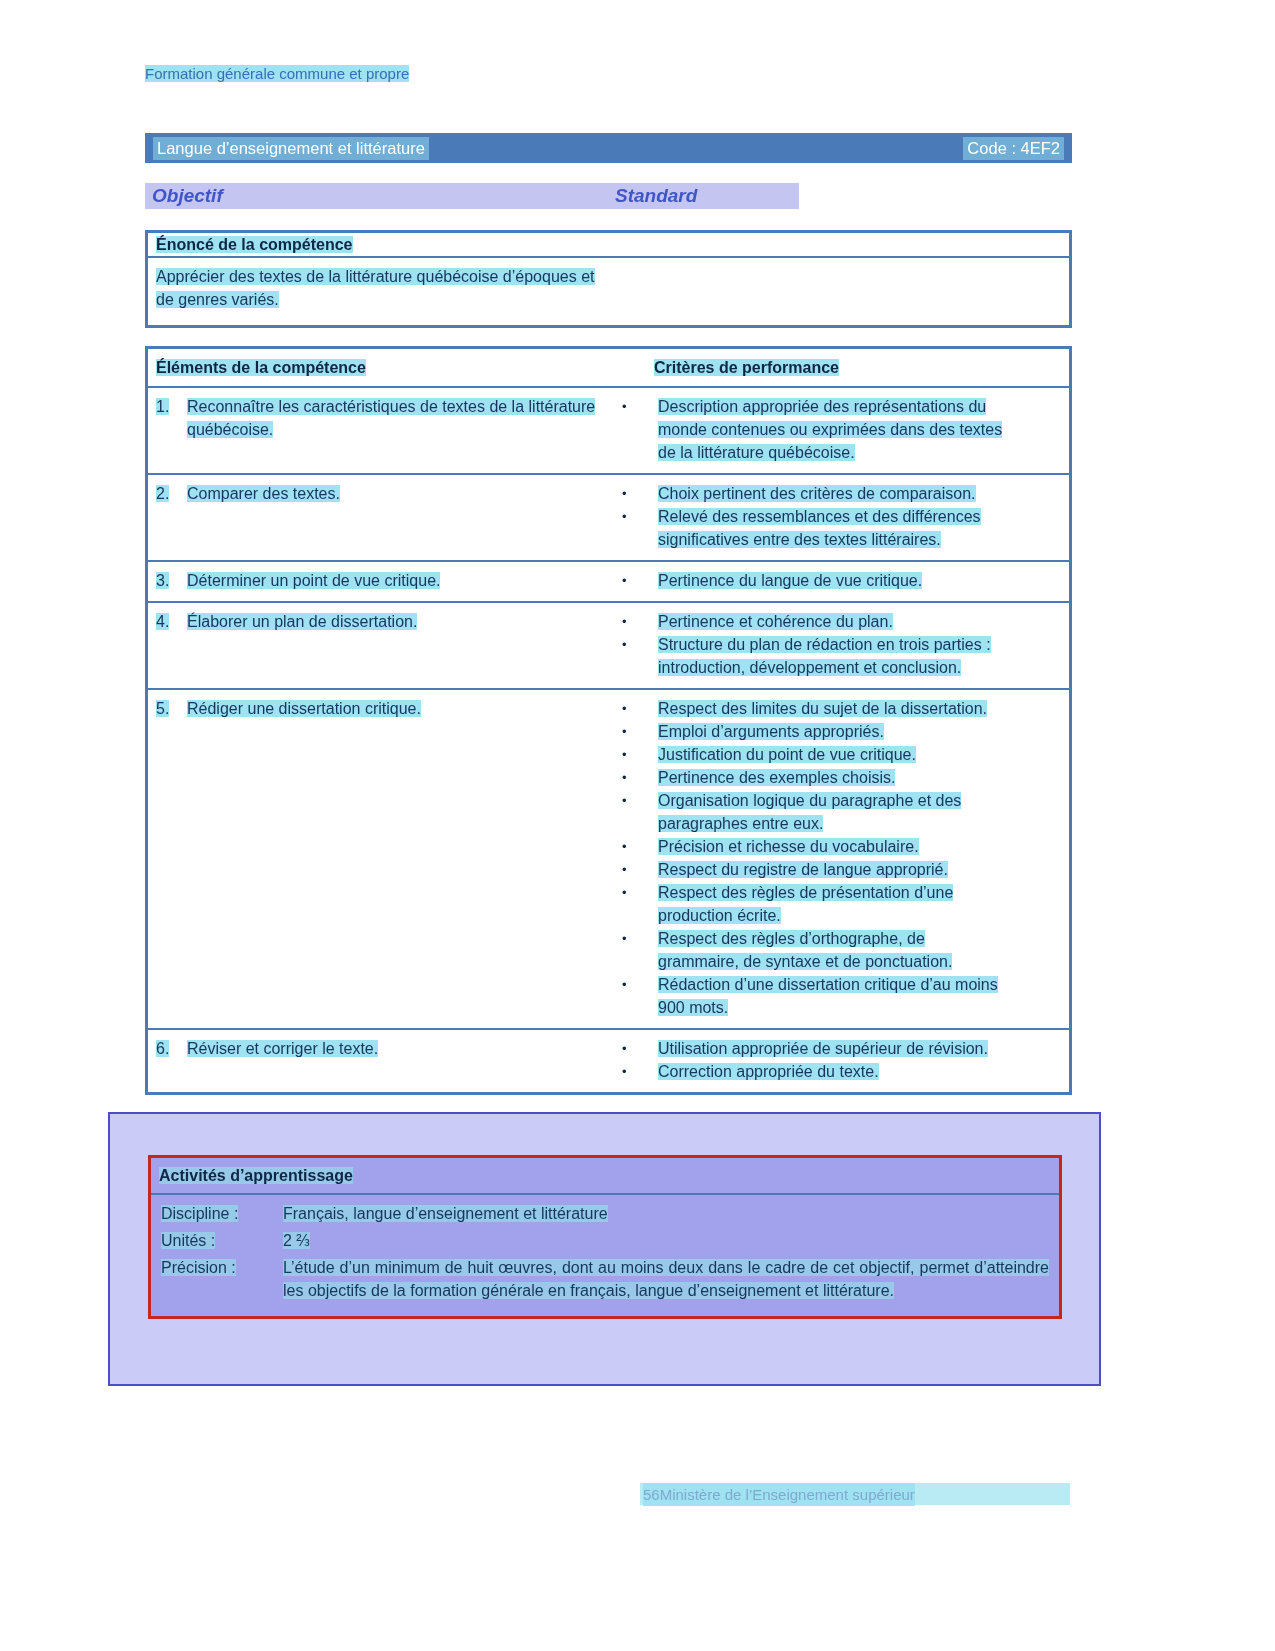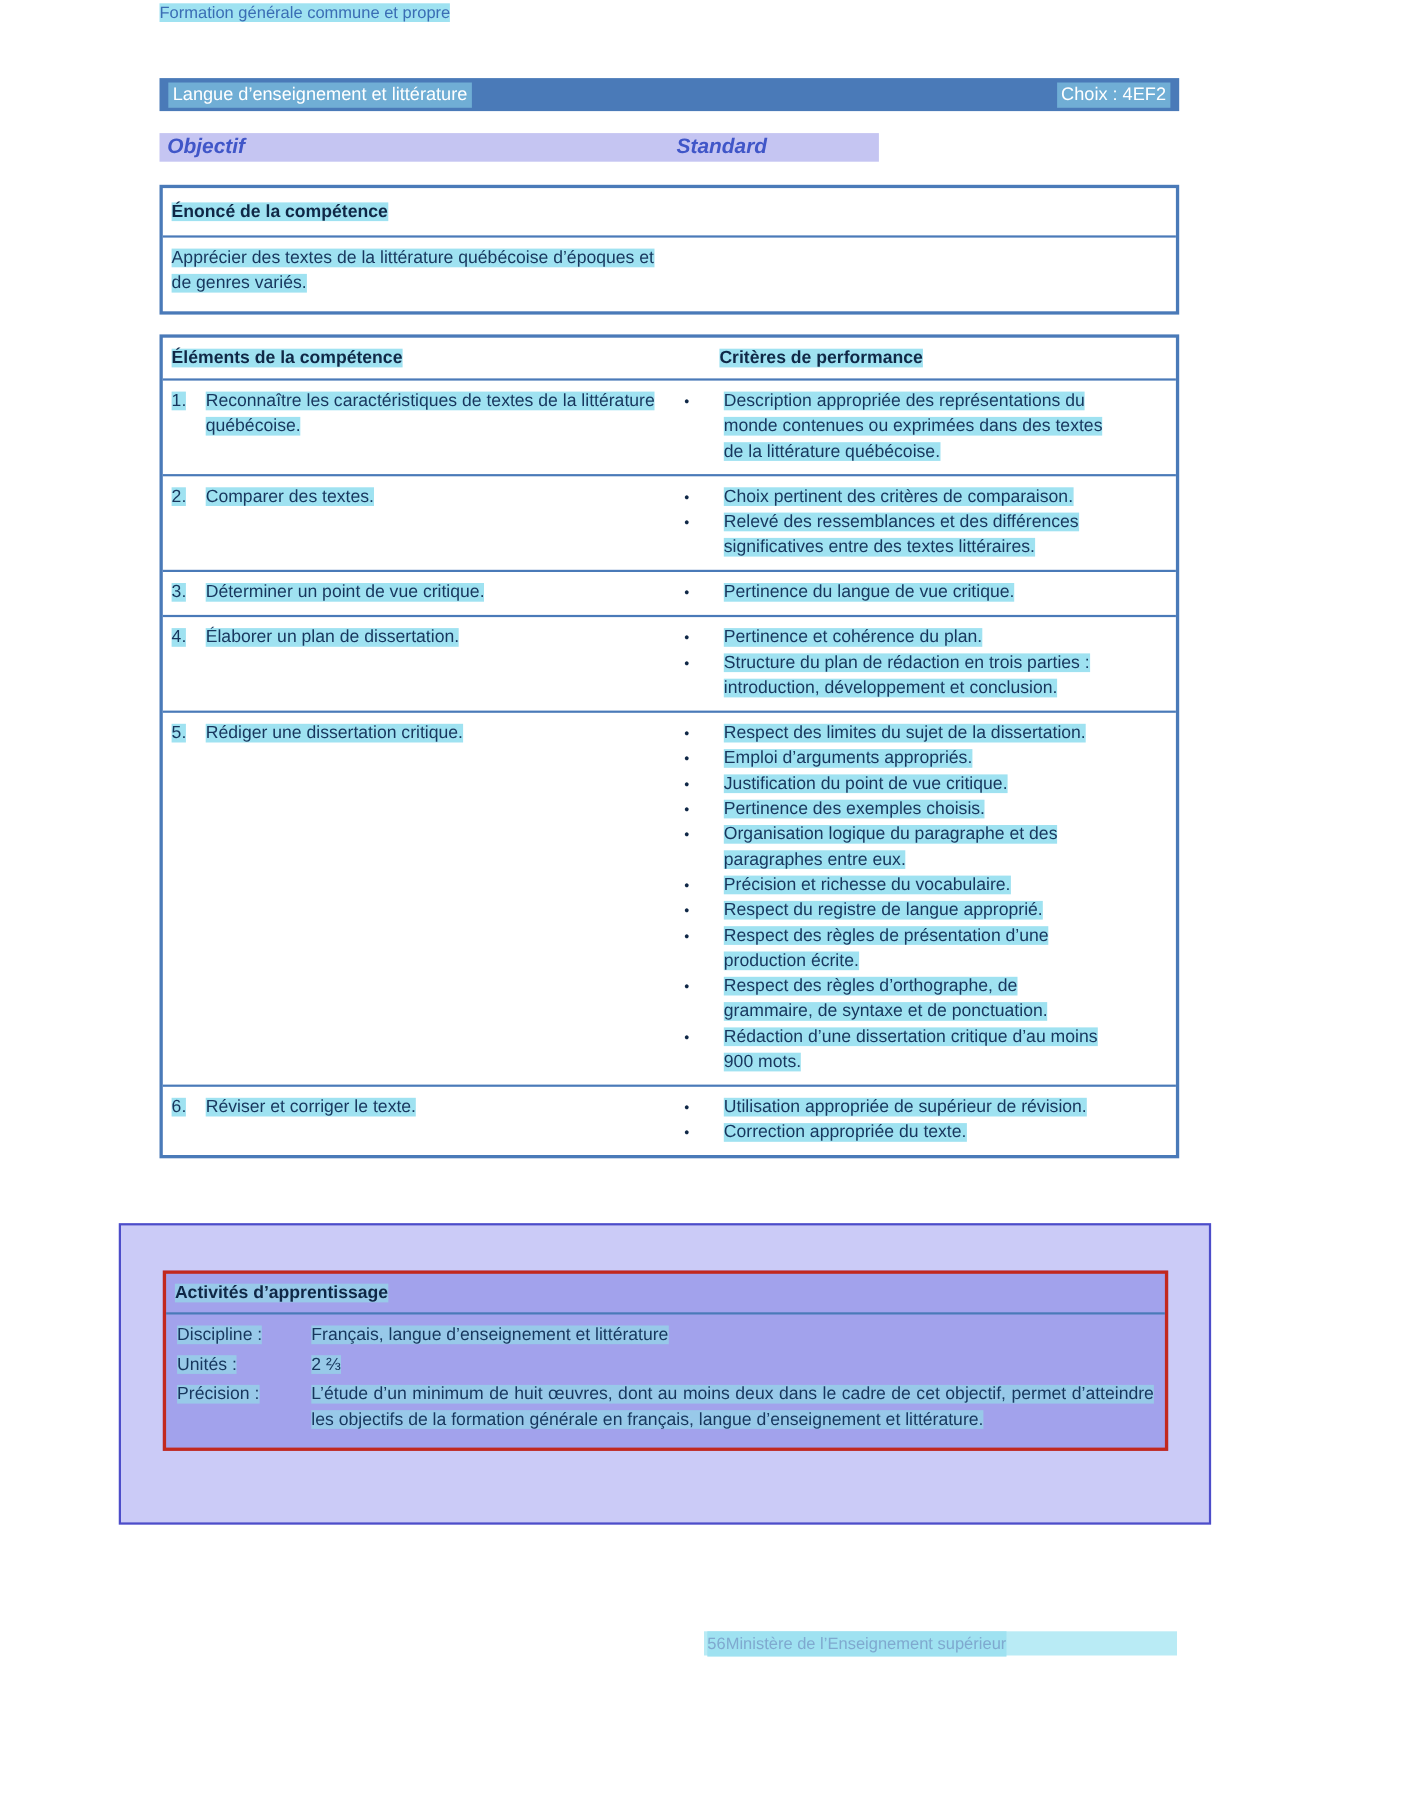--- a/index.html
+++ b/index.html
@@ -5,37 +5,37 @@
   * { margin:0; padding:0; box-sizing:border-box; }
   html,body { background:#ffffff; }
   body { font-family:"Liberation Sans", sans-serif; }
   .page {
     position:relative; width:1275px; height:1651px; margin:0 auto;
     background:#ffffff; overflow:hidden;
     color:var(--text,#17365d); font-size:16px; line-height:23px;
   }
   .content { position:relative; z-index:1; margin-left:145px; width:927px; }
 
-  .top-label { font-size:15px; color:var(--top_label,#3a6db4); }
+  .top-label { padding-top:62px; font-size:15px; color:var(--top_label,#3a6db4); }
 
   .header-bar {
     margin-top:48px; height:30px; background:var(--accent,#4a7ab8);
     display:flex; justify-content:space-between; align-items:center;
     padding:0 8px; color:#ffffff; font-size:16.5px;
   }
   .hl-bar { background:rgba(150,225,242,.5); padding:0 4px; }
 
   .obj-strip { position:relative; margin-top:20px; height:26px; width:654px; background:var(--lavender_strip,#c5c5f2); }
   .obj, .std { font-weight:bold; font-style:italic; font-size:19px; color:var(--obj_text,#4056c8); line-height:26px; display:inline-block; }
   .obj { padding-left:7px; }
   .std { position:absolute; left:470px; top:0; }
 
   .blue-box { border:3px solid var(--accent,#4a7ab8); background:transparent; }
   .enonce-box { margin-top:21px; }
-  .box-title { padding:10px 8px; border-bottom:2px solid var(--accent,#4a7ab8); font-weight:bold; color:var(--title_text,#0f2746); }
+  .box-title { padding:0 8px; border-bottom:2px solid var(--accent,#4a7ab8); font-weight:bold; color:var(--title_text,#0f2746); }
   .enonce-body { padding:7px 8px 14px; width:455px; }
 
   .table-box { margin-top:18px; }
   .thead { display:flex; padding:7px 0; font-weight:bold; color:var(--title_text,#0f2746);gap:44px; }
   .trow { display:flex; border-top:2px solid var(--accent,#4a7ab8); padding:7px 0 9px; }
   .c1 { width:462px; flex:none; padding:0 10px 0 8px; }
   .c2 { flex:1; padding-right:8px; }
   .elem { display:flex; }
   .num { width:31px; flex:none; }
   .etext { flex:1; }
@@ -94,21 +94,21 @@
   </div>
 
   <div class="content">
 
     <div class="top-label">
       <span class="hl">Formation générale commune et propre</span>
     </div>
 
     <div class="header-bar">
       <span class="hl-bar">Langue d’enseignement et littérature</span>
-      <span class="hl-bar">Choix : 4EF2</span>
+      <span class="hl-bar">Code : 4EF2</span>
     </div>
 
     <div class="obj-strip">
       <span class="obj">Objectif</span>
       <span class="std">Standard</span>
     </div>
 
     <div class="blue-box enonce-box">
       <div class="box-title">
         <span class="hl">Énoncé de la compétence</span>

